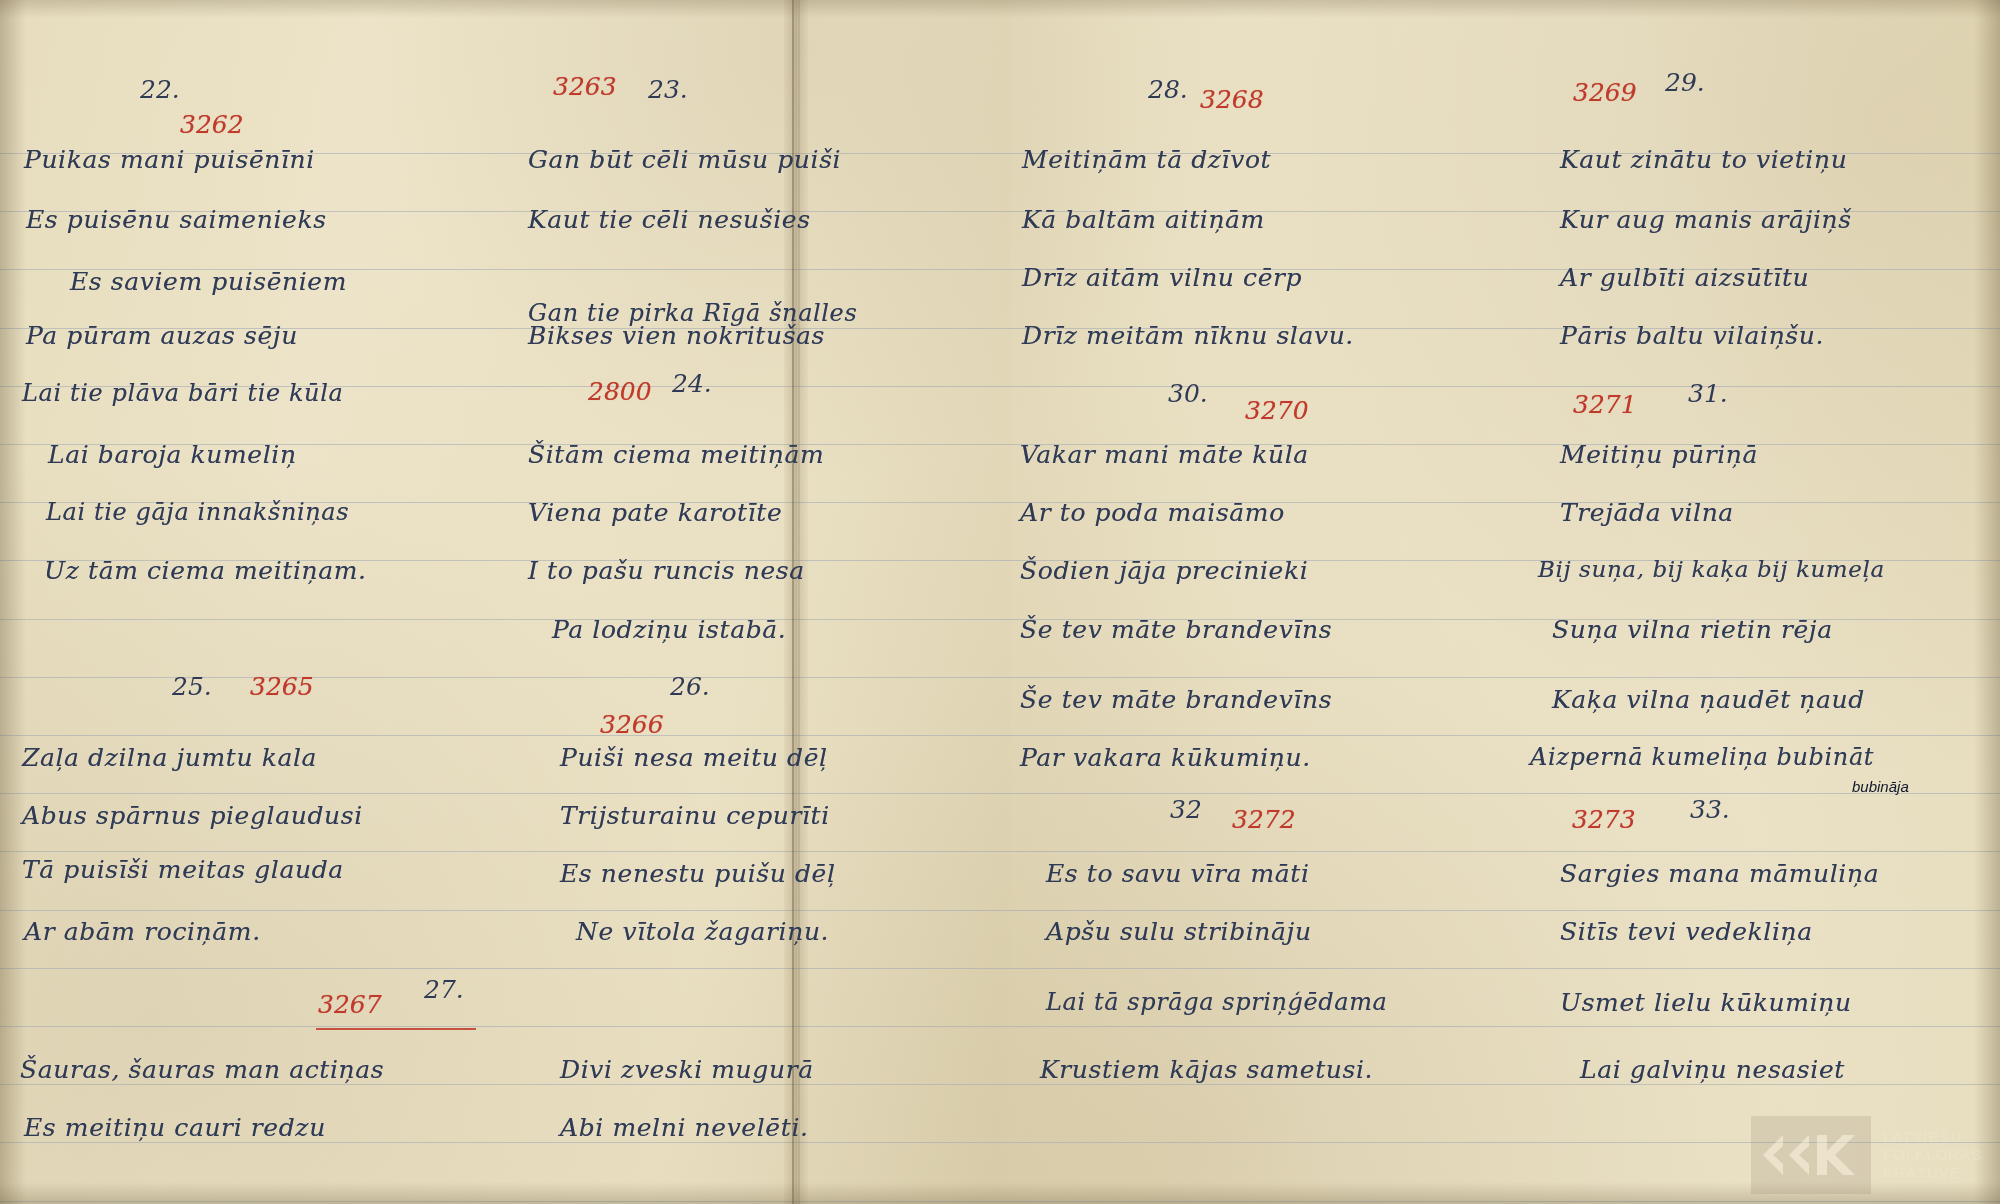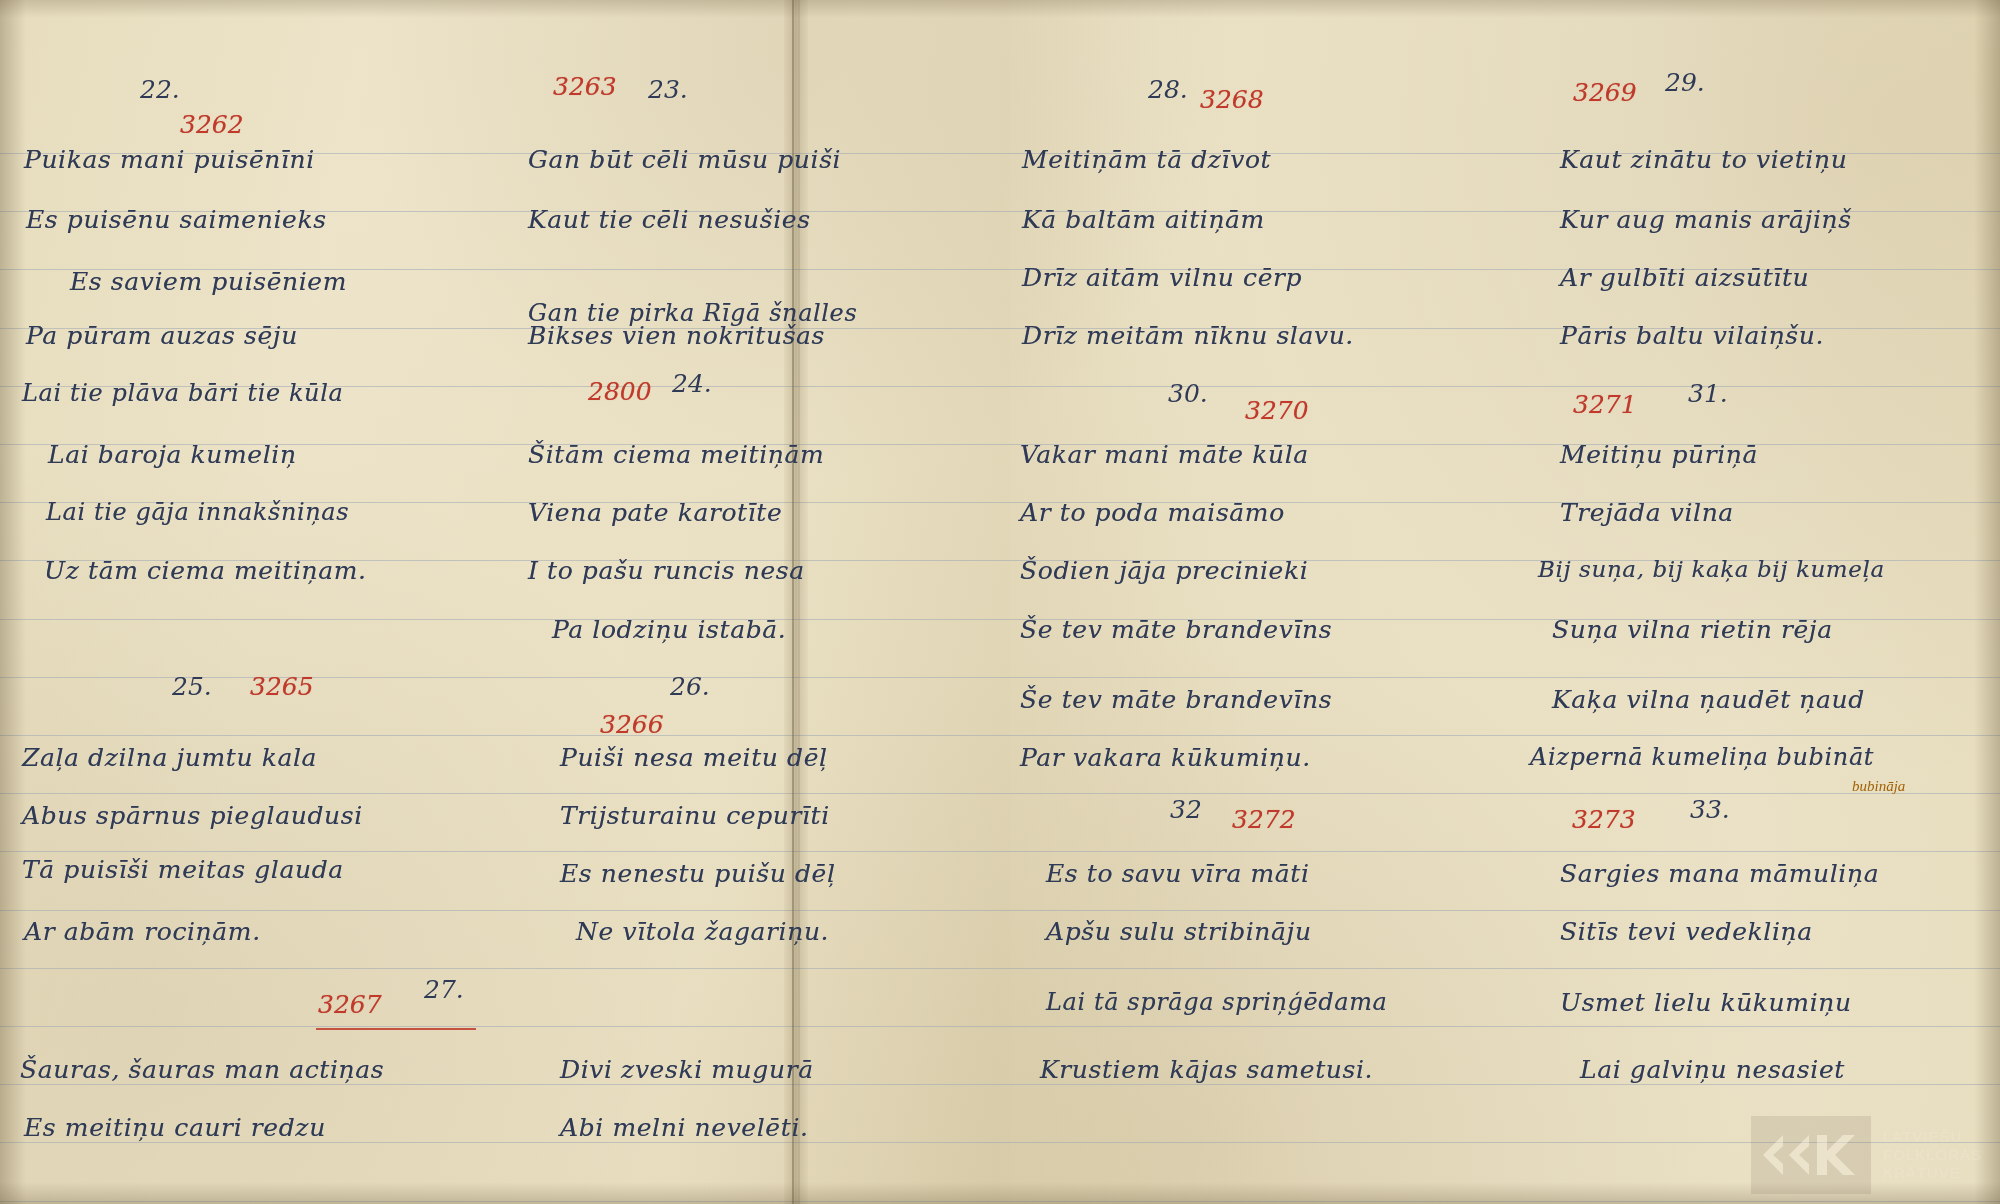--- a/index.html
+++ b/index.html
@@ -123,22 +123,22 @@
     text-shadow: 0 0 0.7px rgba(180,55,40,0.5);
   }
   .underline-27 {
     position: absolute;
     height: 2px;
     background: #c0392b;
     opacity: 0.85;
   }
   .sidenote {
     position: absolute;
-    color: #a16207;
-    font-family: Liberation Serif, serif;
+    color: #0f172a;
+    font-family: Liberation Sans, sans-serif;
     font-style: italic;
     font-size: 15px;
     white-space: nowrap;
   }
   
   .watermark {
     position: absolute;
     right: 18px;
     bottom: 10px;
     display: flex;

